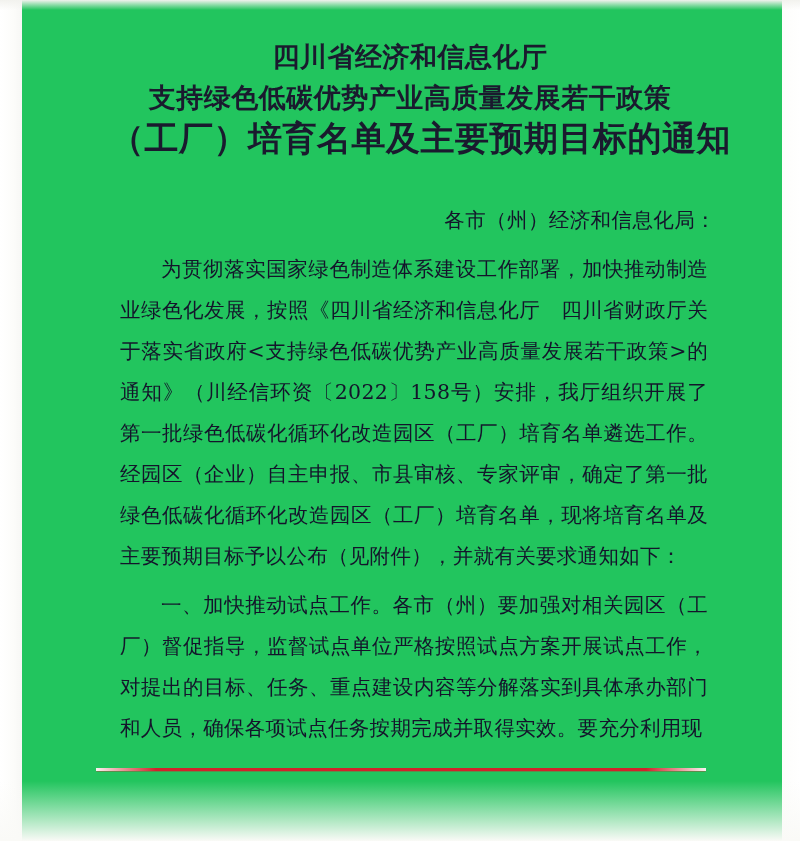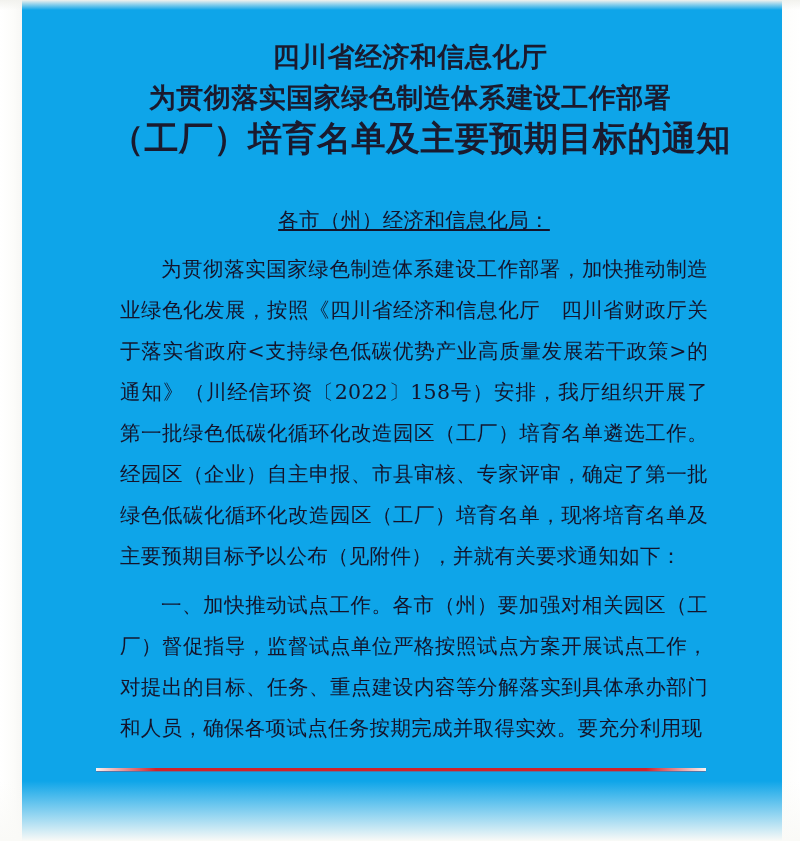--- a/index.html
+++ b/index.html
@@ -10,21 +10,21 @@
     width: 800px;
     height: 841px;
     background: #ffffff;
     font-family: "DejaVu Serif", "Liberation Serif", serif;
     overflow: hidden;
   }
   .page {
     position: relative;
     width: 800px;
     height: 841px;
-    background: #0ea5e9;
+    background: #22c55e;
     box-sizing: border-box;
   }
   
   .scan-edge-left {
     position: absolute;
     left: 0;
     top: 0;
     width: 22px;
     height: 841px;
     background: linear-gradient(to right, #ffffff 0%, #fcfcfa 60%, #f7f7f5 100%);
@@ -71,23 +71,22 @@
     top: 200px;
     width: 604px;
     color: #14142b;
     font-size: 20.5px;
     line-height: 41px;
     text-align: justify;
     font-family: "DejaVu Serif", "Liberation Serif", serif;
   }
   .salutation {
     margin: 0 0 2px 0;
-    text-align: center;
+    text-align: right;
     letter-spacing: 0.4px;
-    text-decoration: underline;
   }
   .para {
     margin: 8px;
     text-indent: 41px;
     letter-spacing: 0.3px;
     text-align: justify;
     text-justify: inter-ideograph;
   }
   .redline {
     position: absolute;
@@ -135,21 +134,21 @@
 
   <div class="scan-edge-left"></div>
   <div class="scan-edge-right"></div>
   <div class="page-shadow-top"></div>
   <div class="page-shadow-bottom"></div>
 
   <div class="content">
 
     <div class="doc-title">
       <span class="line line-1">四川省经济和信息化厅</span>
-      <span class="line line-2">为贯彻落实国家绿色制造体系建设工作部署</span>
+      <span class="line line-2">支持绿色低碳优势产业高质量发展若干政策</span>
       <span class="line line-3">（工厂）培育名单及主要预期目标的通知</span>
     </div>
 
     <div class="body-block">
       <p class="salutation">各市（州）经济和信息化局：</p>
       <p class="para">为贯彻落实国家绿色制造体系建设工作部署，加快推动制造业绿色化发展，按照《四川省经济和信息化厅　四川省财政厅关于落实省政府&lt;支持绿色低碳优势产业高质量发展若干政策&gt;的通知》（川经信环资〔2022〕158号）安排，我厅组织开展了第一批绿色低碳化循环化改造园区（工厂）培育名单遴选工作。经园区（企业）自主申报、市县审核、专家评审，确定了第一批绿色低碳化循环化改造园区（工厂）培育名单，现将培育名单及主要预期目标予以公布（见附件），并就有关要求通知如下：</p>
       <p class="para">一、加快推动试点工作。各市（州）要加强对相关园区（工厂）督促指导，监督试点单位严格按照试点方案开展试点工作，对提出的目标、任务、重点建设内容等分解落实到具体承办部门和人员，确保各项试点任务按期完成并取得实效。要充分利用现</p>
     </div>
 
     <div class="redline"></div>

